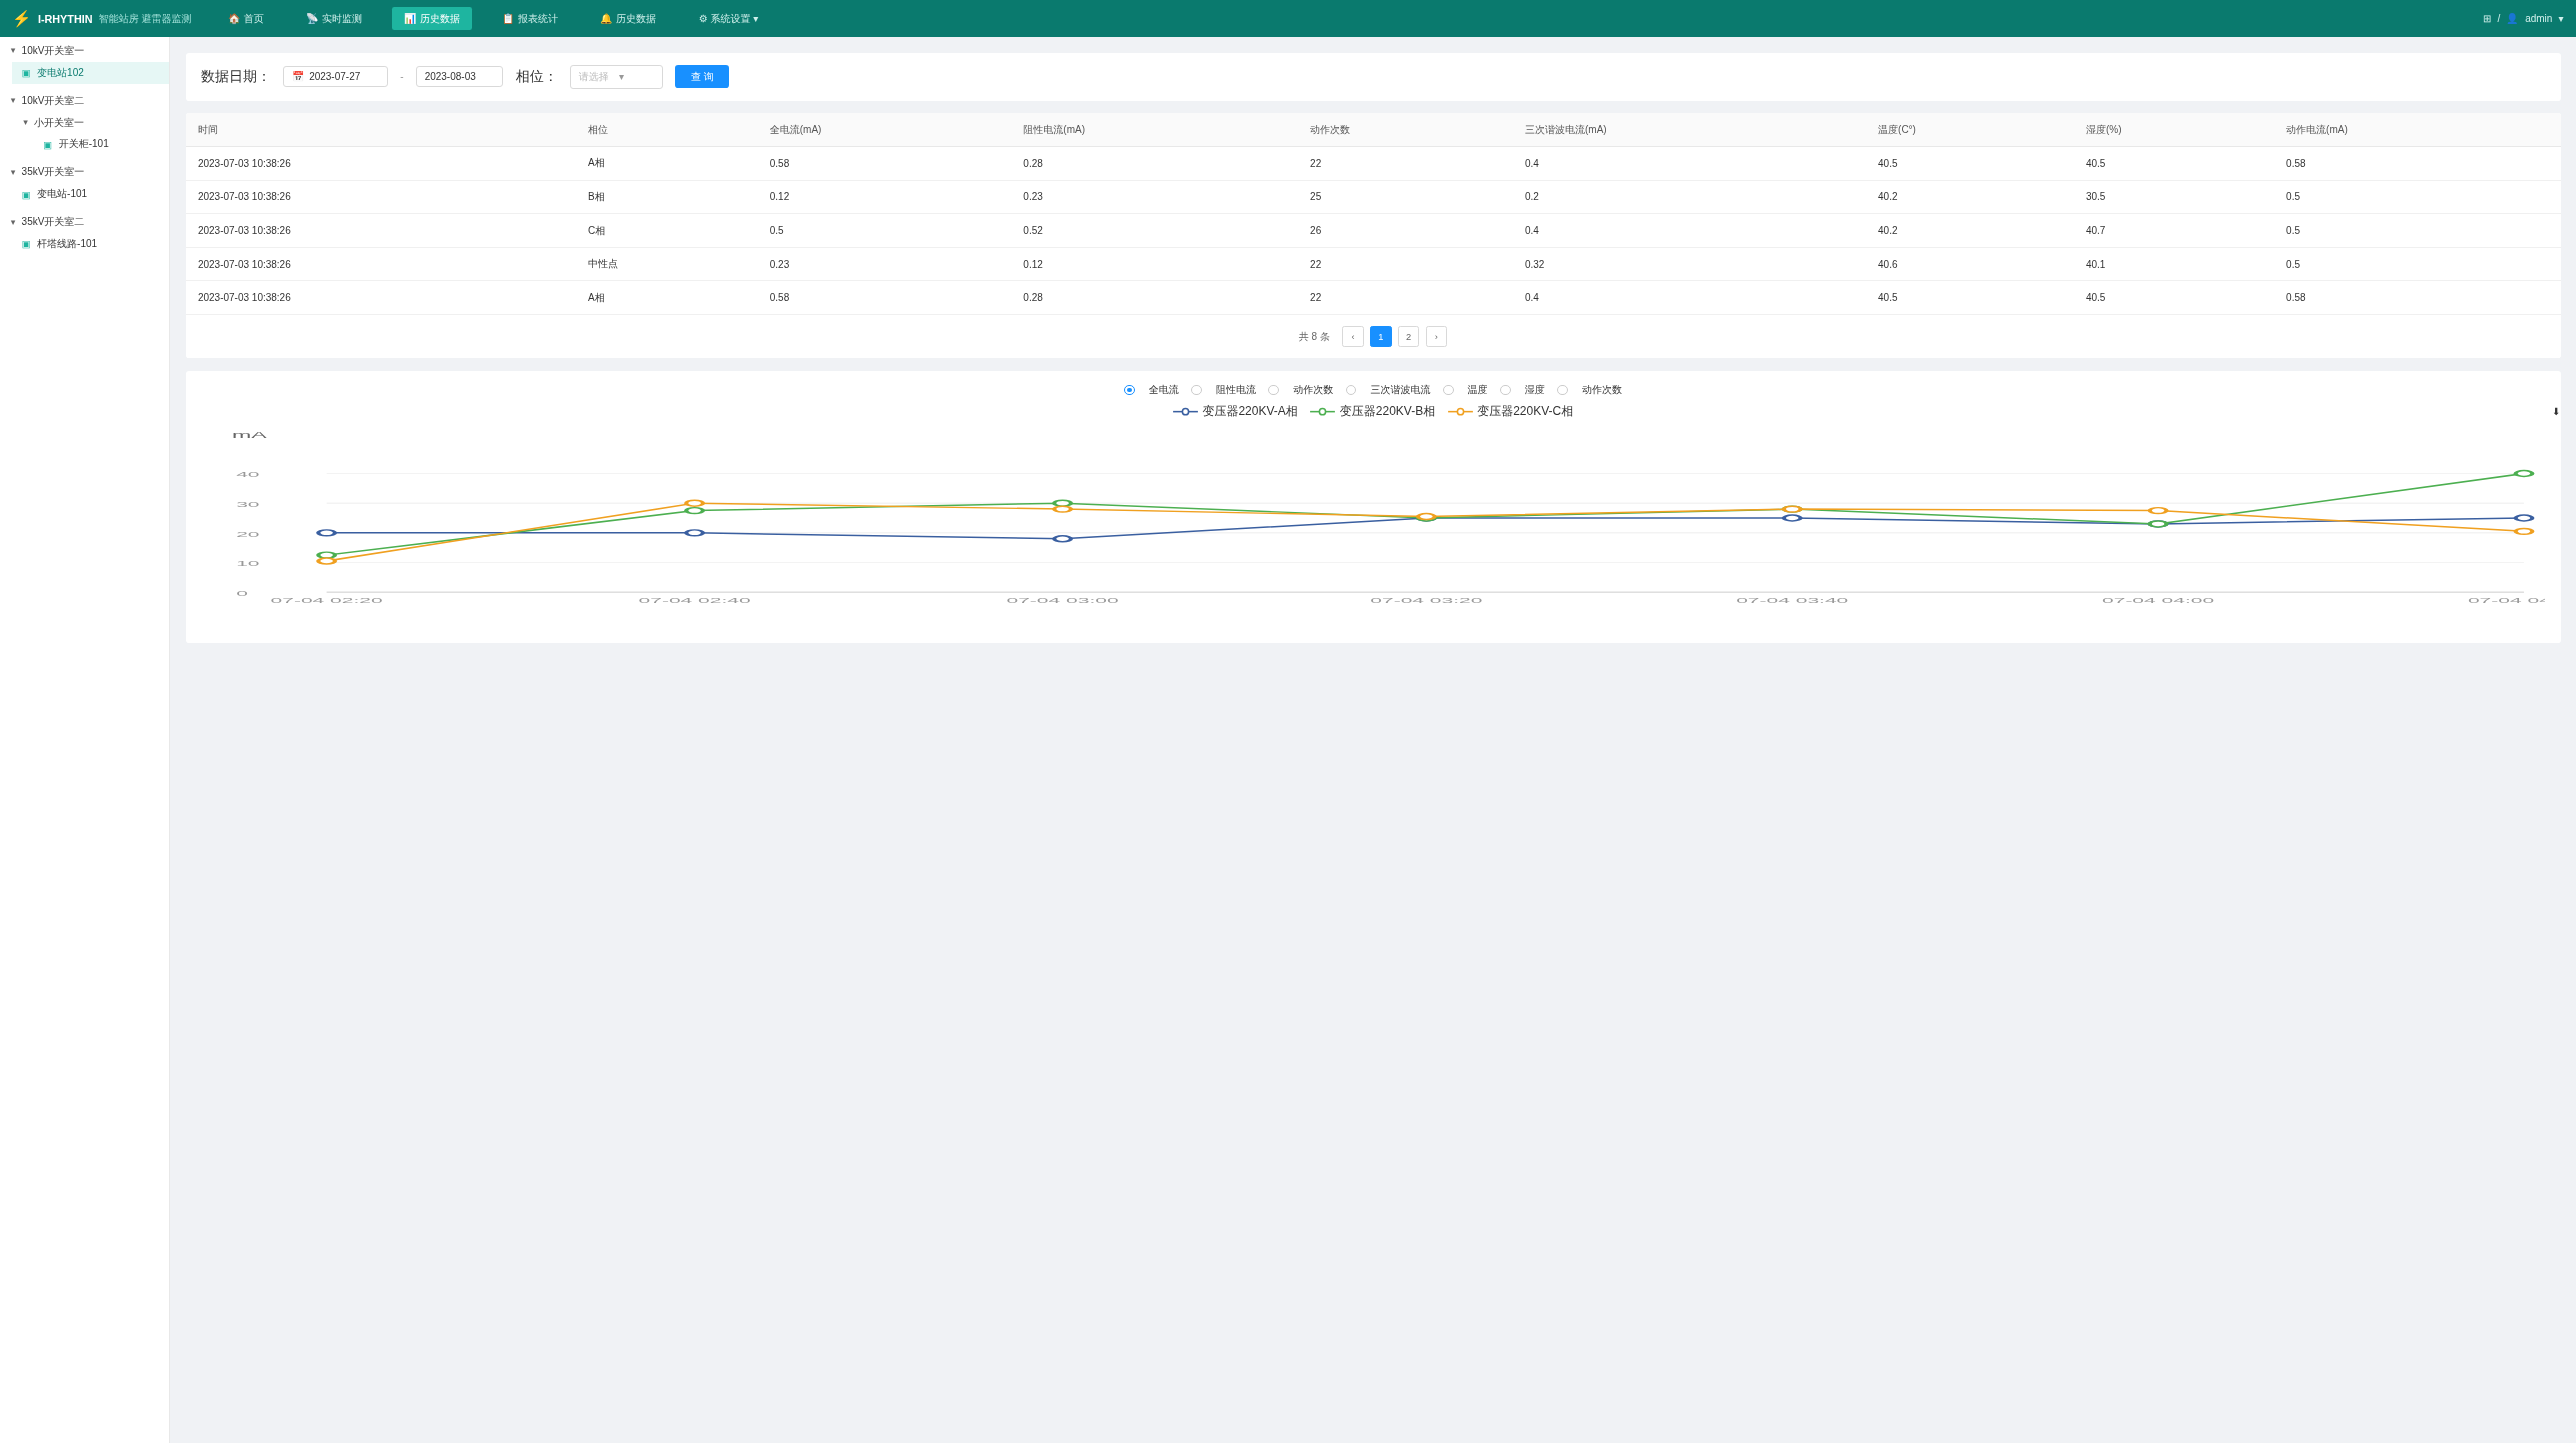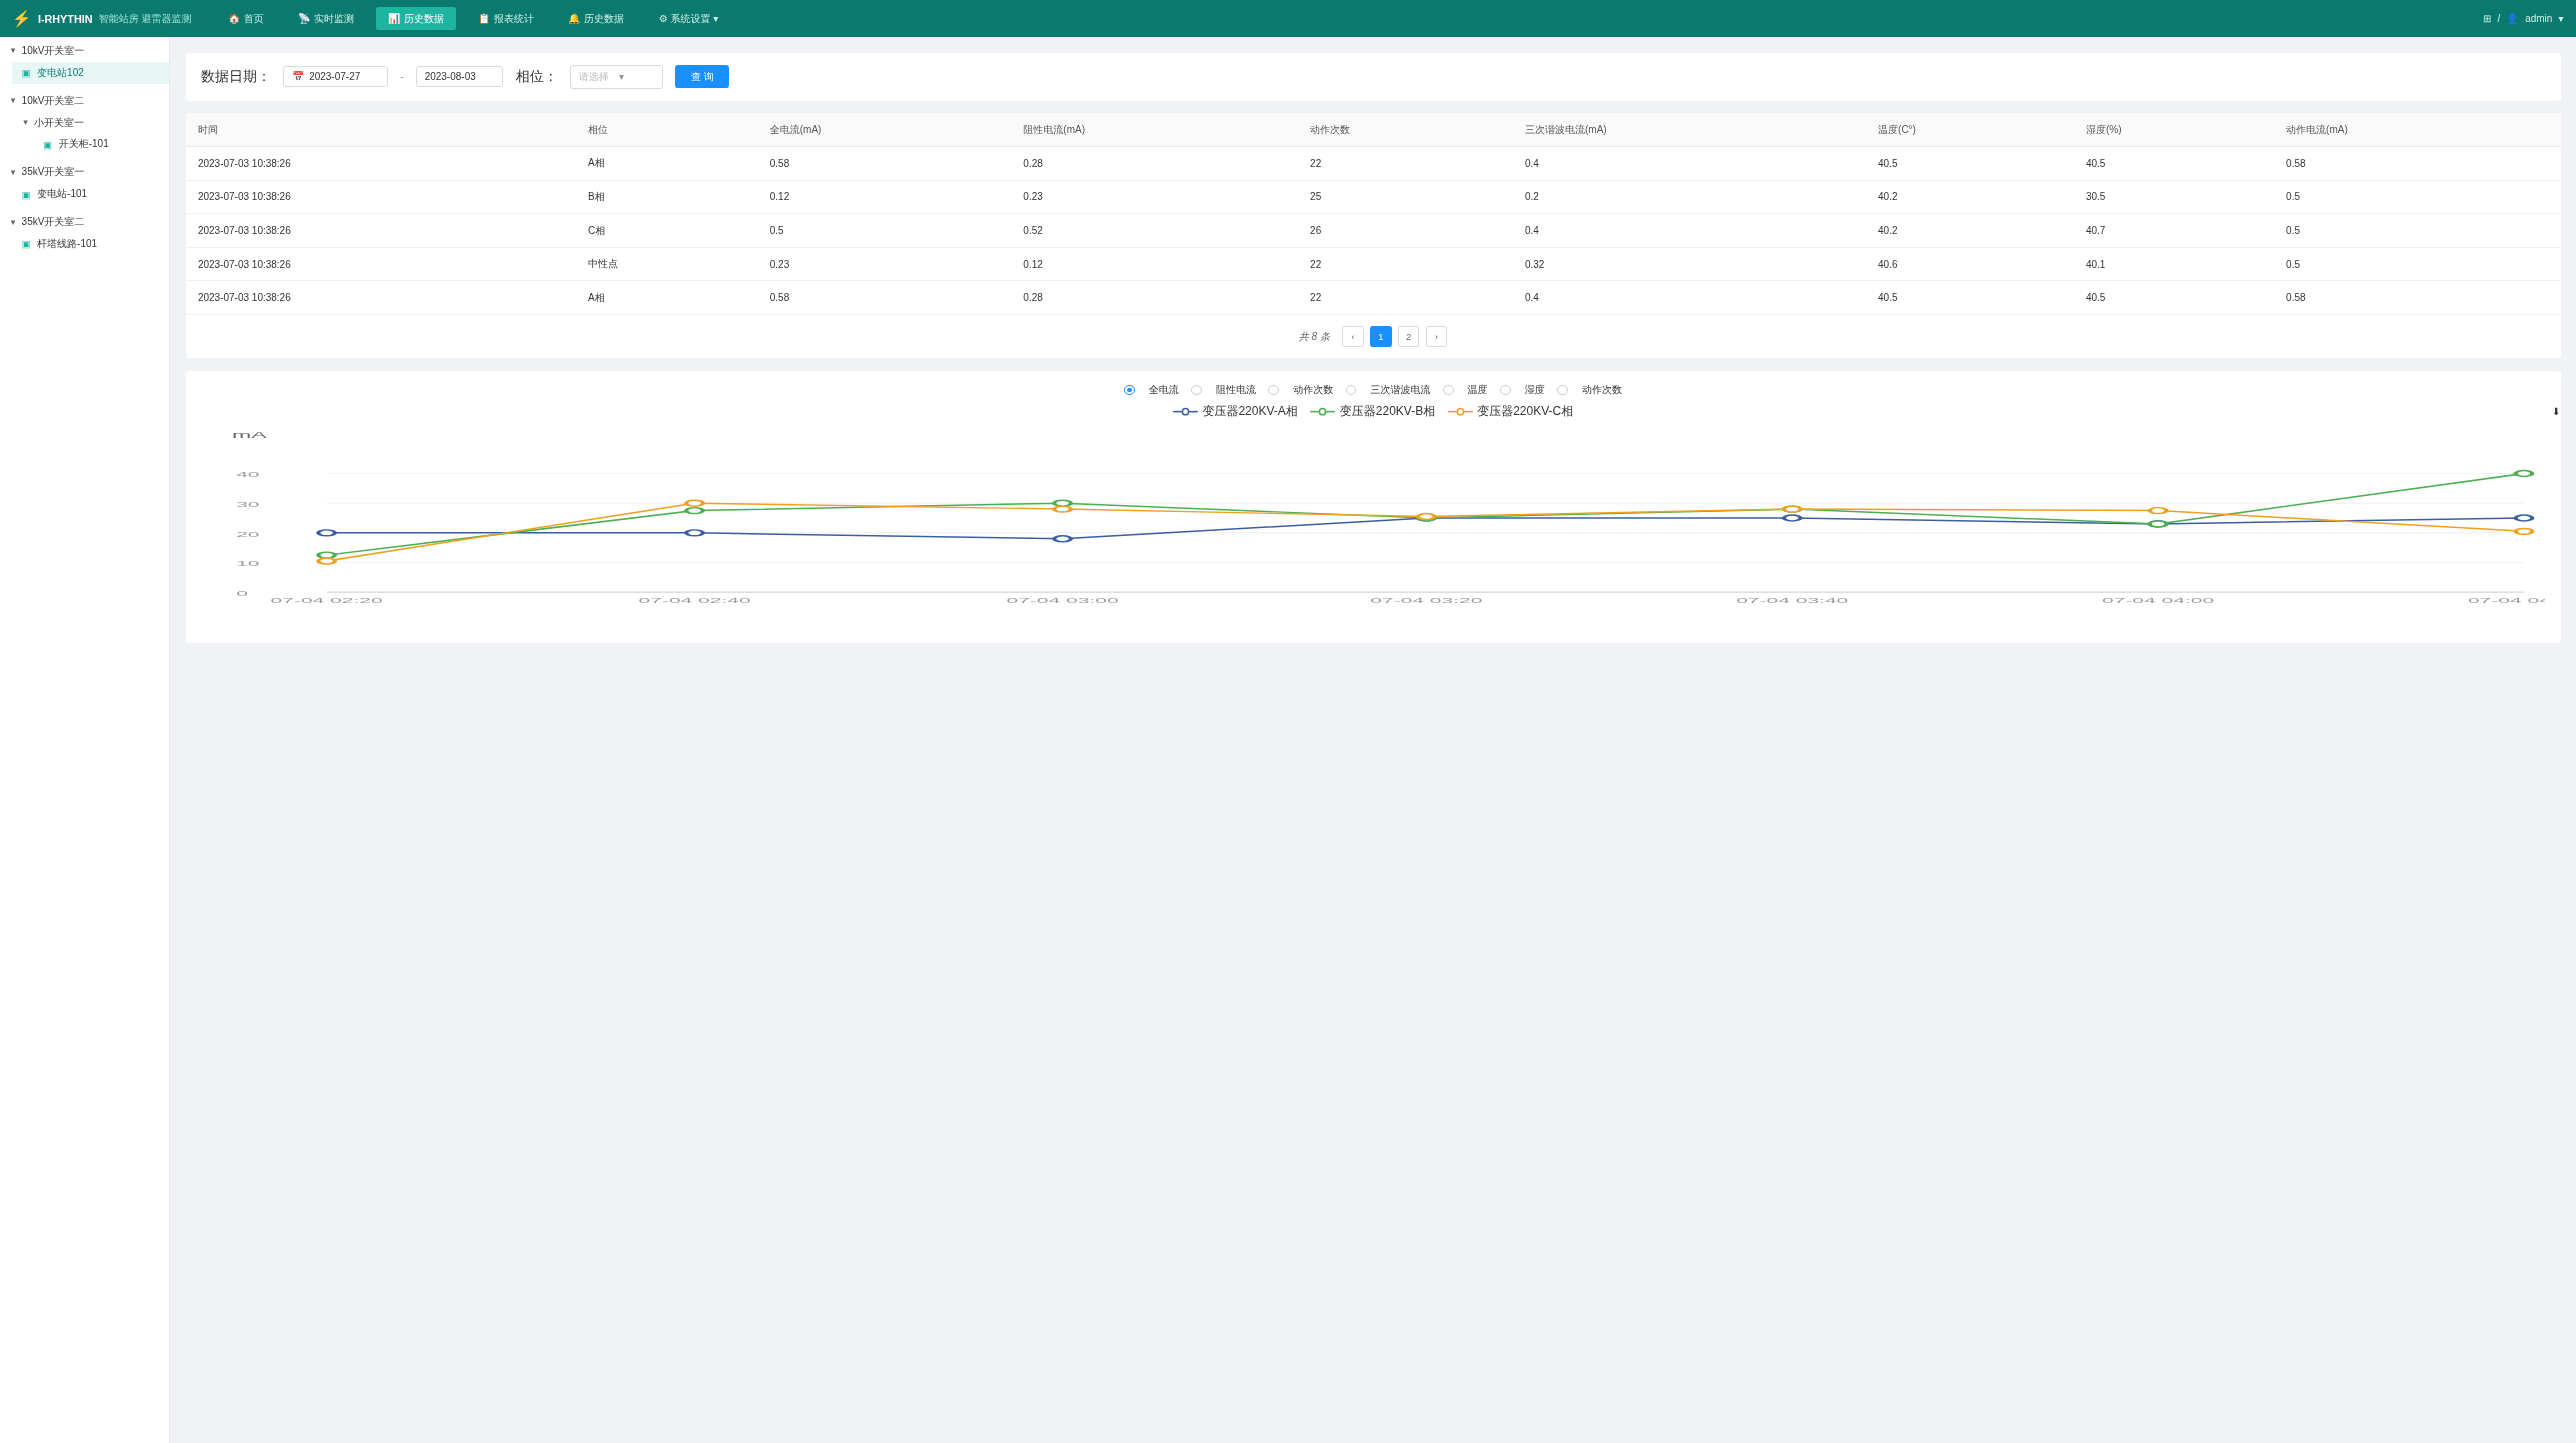--- a/index.html
+++ b/index.html
@@ -12,21 +12,21 @@
       display: flex;
       align-items: center;
       padding: 0 12.4px;
       color: #fff;
       justify-content: space-between;
     }
     .header-left { display: flex; align-items: center; gap: 9.3px; }
     .logo-area { display: flex; align-items: center; gap: 6.2px; }
     .logo-text { font-size: 10.8px; font-weight: bold; color: #fff; }
     .logo-sub { font-size: 10px; color: #a0e0d8; }
-    .nav-menu { display: flex; align-items: center; gap: 10px; margin-left: 15.5px; }
+    .nav-menu { display: flex; align-items: center; gap: 18px; margin-left: 15.5px; }
     .nav-item {
       padding: 4.6px 12.4px;
       color: #d0f0ec;
       cursor: pointer;
       border-radius: 2.3px;
       font-size: 10px;
       display: flex; align-items: center; gap: 3.1px;
     }
     .nav-item.active { background: #1eb5a0; color: #fff; }
     .header-right { display: flex; align-items: center; gap: 6.2px; color: #d0f0ec; font-size: 10px; }
@@ -154,21 +154,21 @@
     
     .pagination {
       display: flex;
       align-items: center;
       justify-content: center;
       padding: 10.8px;
       gap: 6.2px;
       background: #fff;
       border-top: 0.8px solid #f0f0f0;
     }
-    .page-info { color: #666; font-size: 10px; margin-right: 6.2px; font-style: italic; }
+    .page-info { color: #666; font-size: 10px; margin-right: 6.2px; }
     .page-btn {
       width: 21.6px; height: 21.6px;
       display: flex; align-items: center; justify-content: center;
       border: 0.8px solid #d9d9d9;
       border-radius: 2.3px;
       cursor: pointer;
       font-size: 9.3px;
       color: #666;
       background: #fff;
     }

